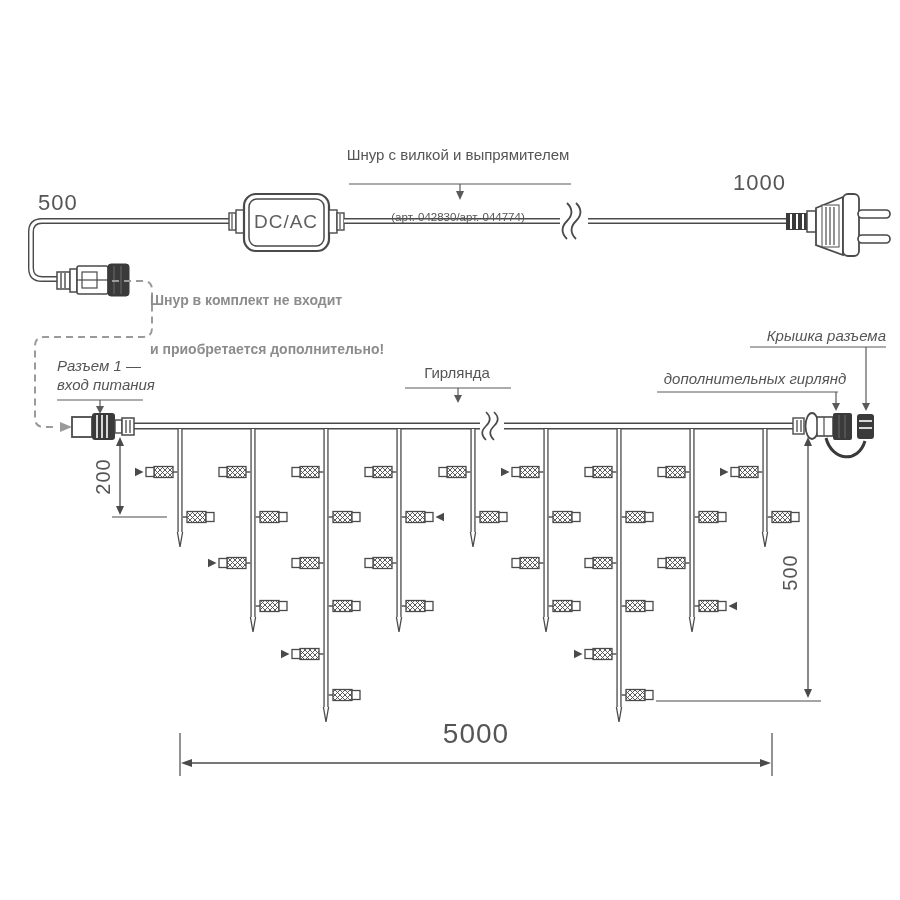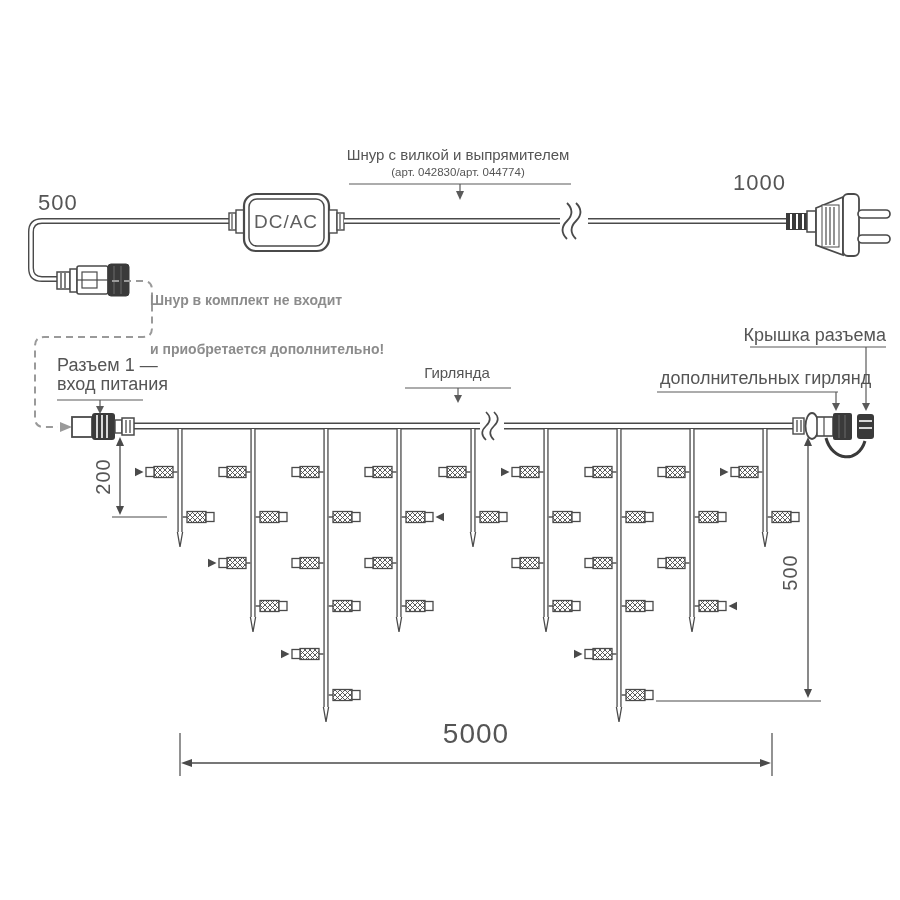--- a/index.html
+++ b/index.html
@@ -4,23 +4,23 @@
 <style>
   html,body{margin:0;padding:0;background:#ffffff;}
   #stage{
     position:relative;width:900px;height:900px;background:#ffffff;overflow:hidden;
     font-family:"Liberation Sans", sans-serif;
   }
   #diagram{position:absolute;left:0;top:0;}
   .lbl{position:absolute;color:#555;white-space:nowrap;}
   .num-lg{font-size:22px;letter-spacing:1px;}
   .num-md{font-size:20px;letter-spacing:1px;}
-  .callout{font-size:18px;line-height:19px;}
+  .callout{font-size:15px;line-height:19px;font-style:italic;}
   .title{font-size:15px;}
-  .subtitle{font-size:11.5px;}
+  .subtitle{font-size:11.5px;margin-top:45px;}
   .note{font-size:14px;font-weight:bold;color:#8c8c8c;line-height:19px;}
   .center{text-align:center;}
   .right{text-align:right;}
   .rot{transform:rotate(-90deg);}
 </style>
 </head>
 <body>
 
 <div id="stage">
 

